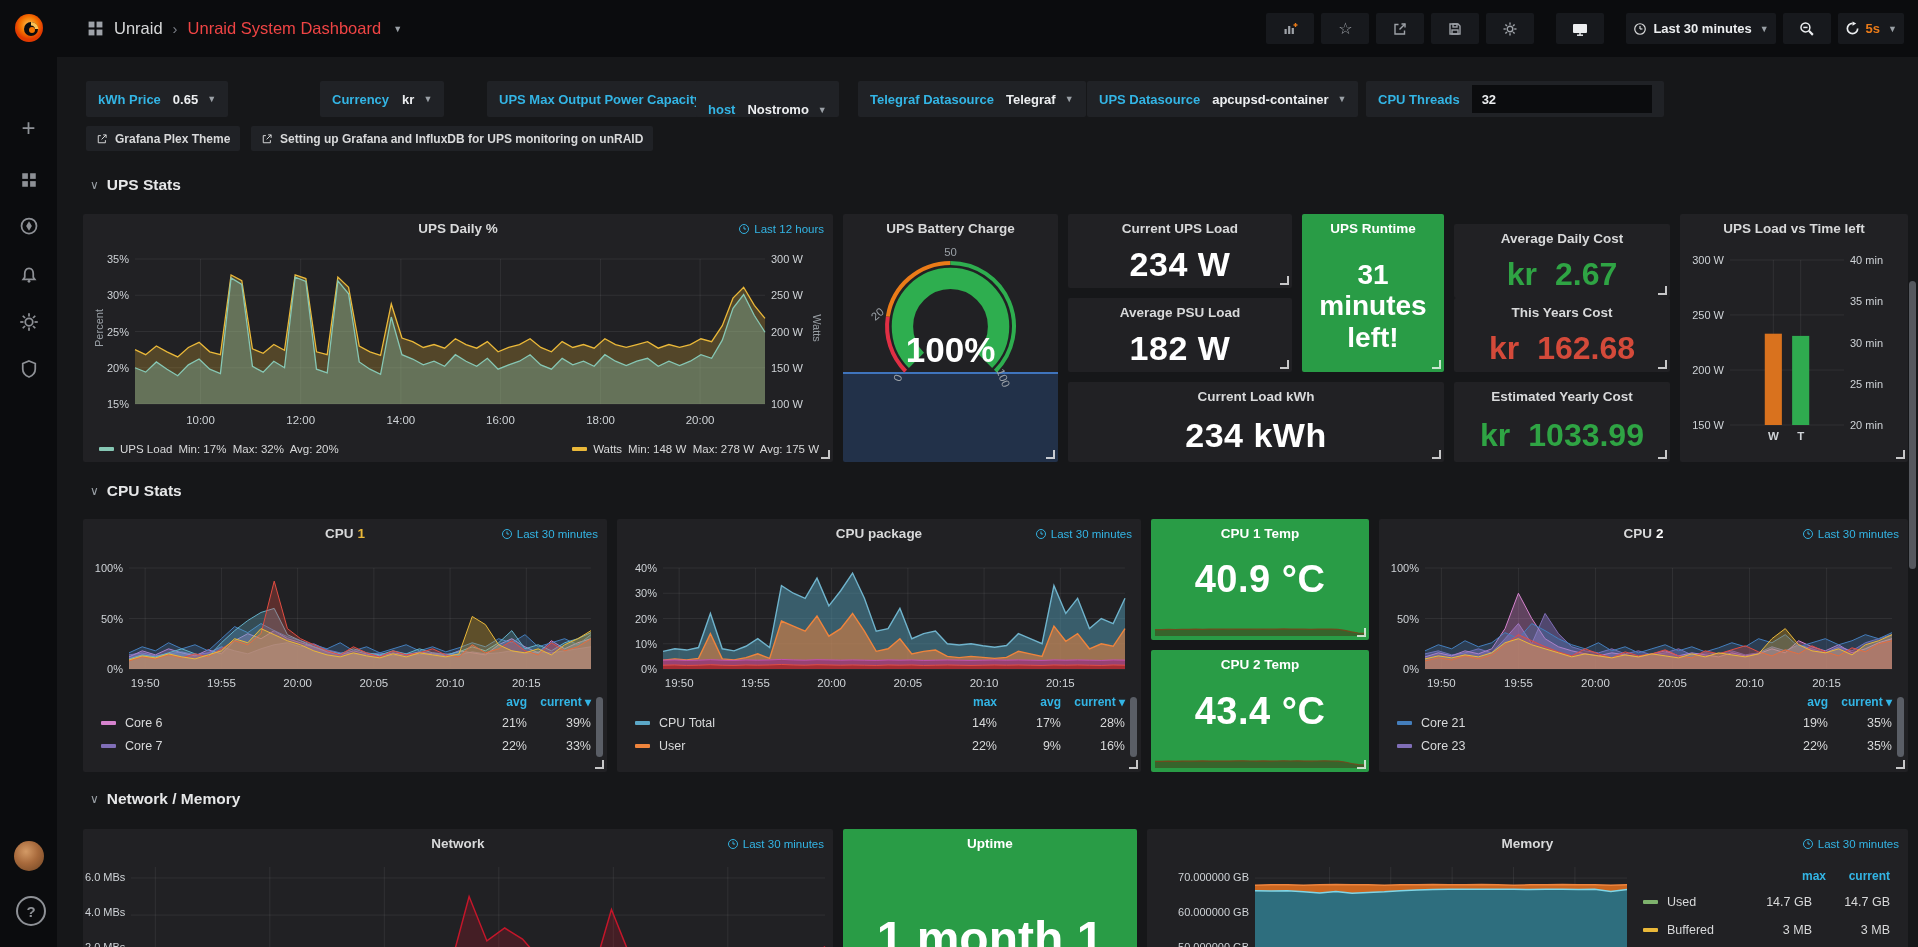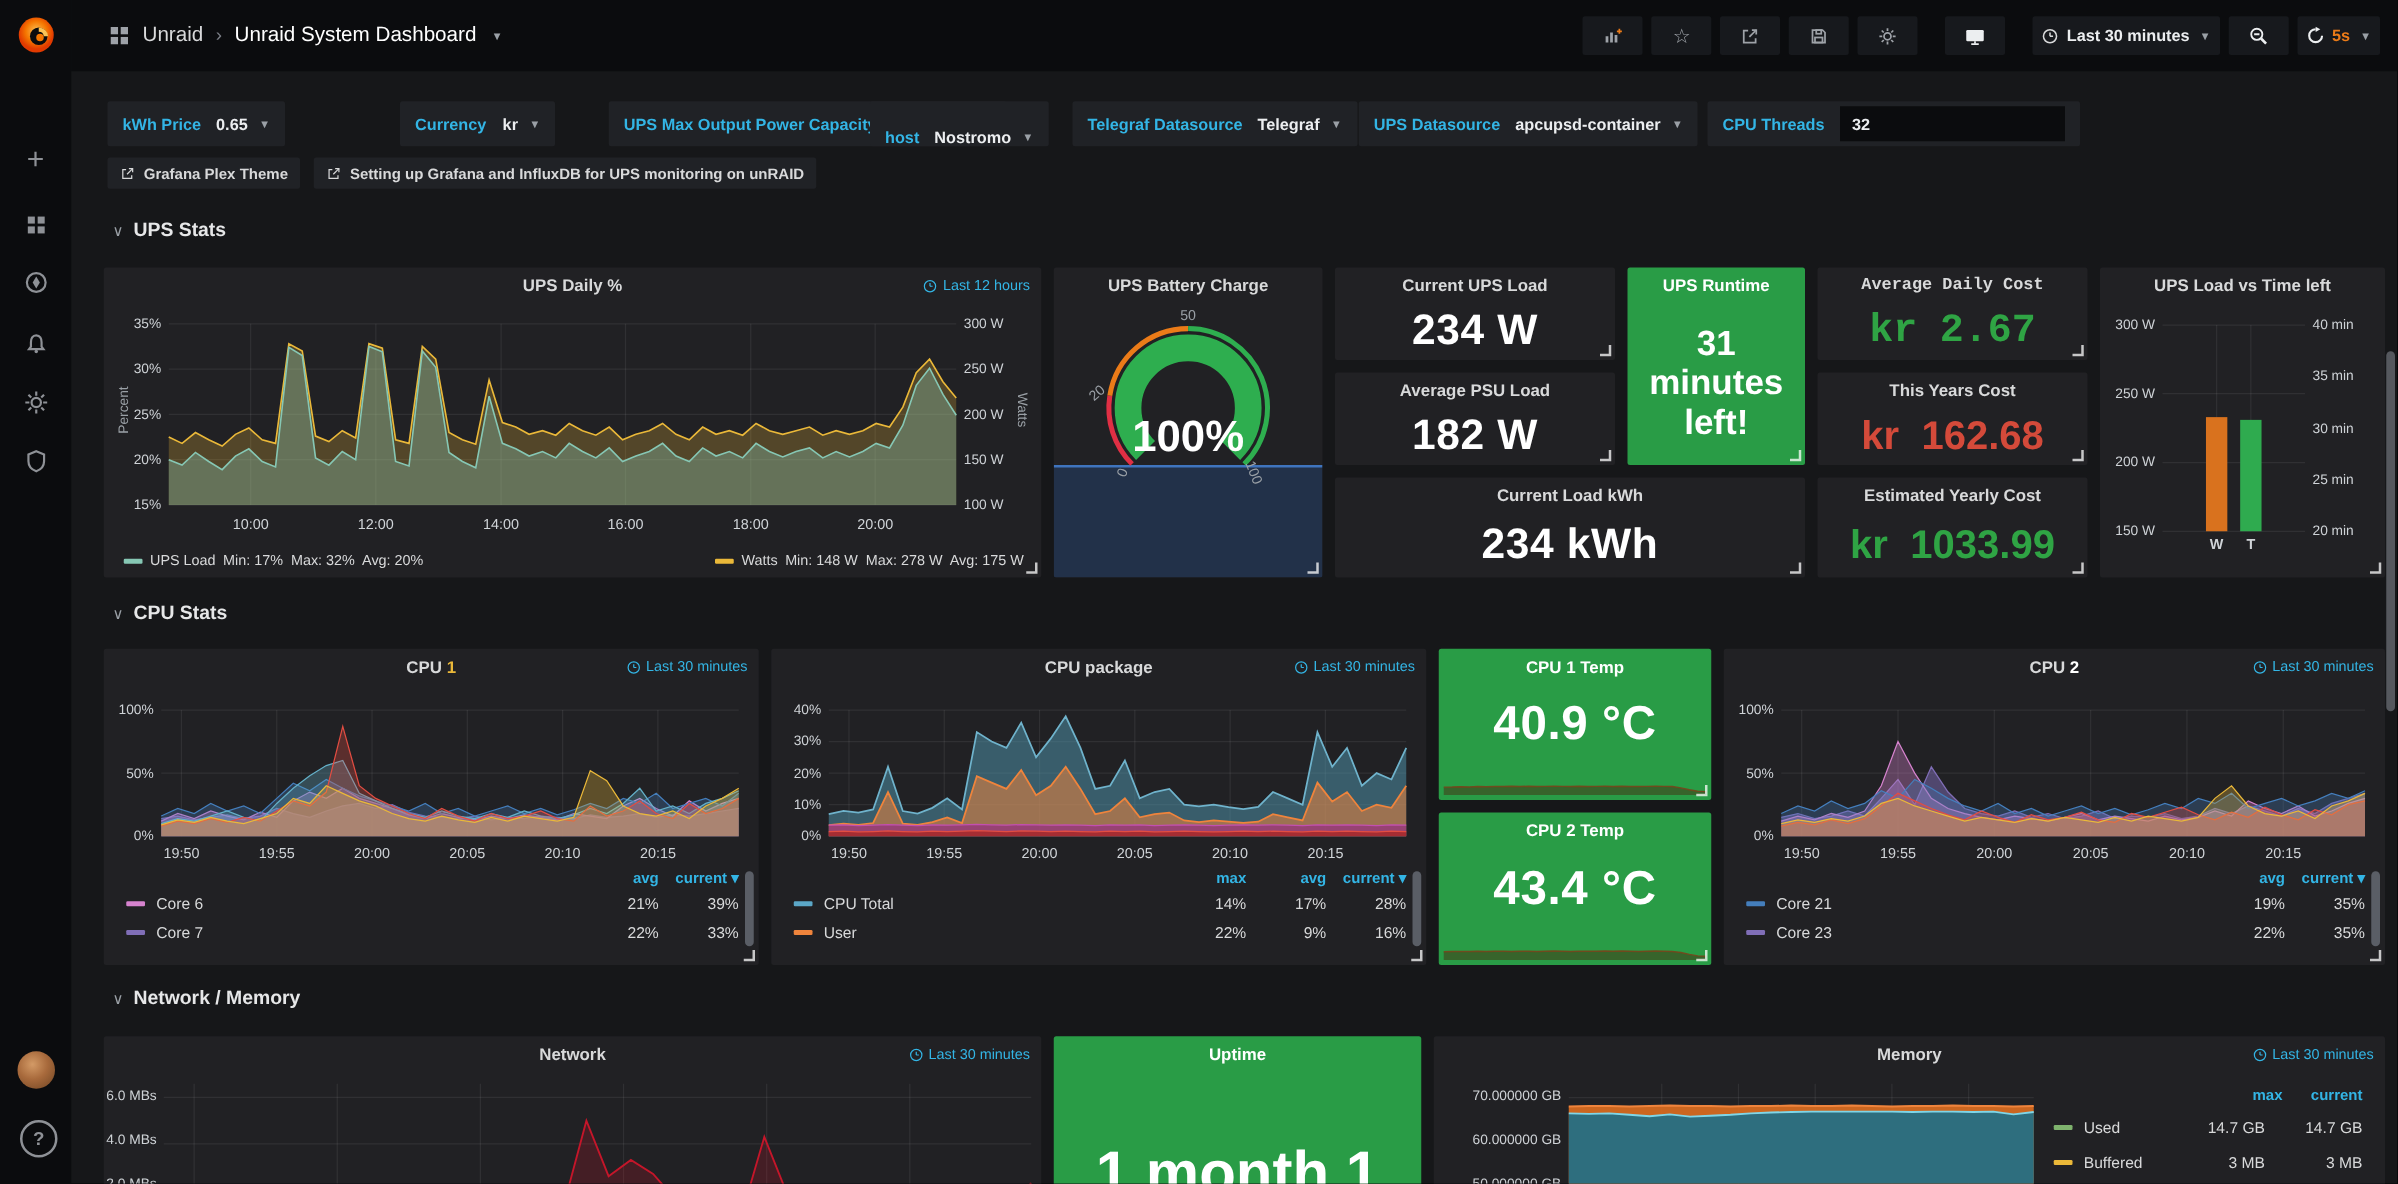--- a/index.html
+++ b/index.html
@@ -8,21 +8,21 @@
   
   .sidebar{position:absolute;left:0;top:0;width:57px;height:947px;background:#0b0c0e;z-index:20;}
   .topbar{position:absolute;left:57px;top:0;right:0;height:57px;background:#0b0c0e;z-index:19;
           display:flex;align-items:center;}
   .sideicon{position:absolute;left:0;width:57px;height:40px;display:flex;align-items:center;justify-content:center;color:#8e9196;cursor:pointer;}
   .sideicon svg{stroke:#8e9196;fill:none;stroke-width:1.4px;}
   .logo{position:absolute;left:11px;top:9px;width:36px;height:38px;}
   .crumb{display:flex;align-items:center;gap:10px;margin-left:30px;font-size:16.5px;}
   .crumb .root{color:#d8d9da;cursor:pointer}
   .crumb .sep{color:#7b7f87;font-size:15px}
-  .crumb .cur{color:#ffffff;cursor:pointer}
+  .crumb .cur{color:#ef4444;cursor:pointer}
   .caret{color:#9aa0a6;font-size:9px;margin-left:2px}
   .tb-actions{margin-left:auto;display:flex;align-items:center;gap:7px;margin-right:14px;}
   .tbtn{height:31px;min-width:34px;background:#17191d;border-radius:2px;display:flex;align-items:center;
         justify-content:center;gap:6px;color:#9ea2a8;cursor:pointer;padding:0 7px;font-size:13px;}
   .tbtn svg{stroke:#9ea2a8;fill:none;stroke-width:1.4px}
   .orange{color:#eb7b18}
   
   .varbox{position:absolute;height:36px;background:#202226;border-radius:2px;display:flex;align-items:center;
           padding:0 12px;gap:12px;font-size:13px;cursor:pointer;}
   .varlabel{color:#33b5e5;font-weight:700;}
@@ -421,21 +421,21 @@
     <div class="rsz"></div>
   </div>
   <div class="panel" style="left:1068px;top:382px;width:376px;height:80px;">
     <div class="ptitle">Current Load kWh</div>
     <div class="pbody">
         <span class="bigval">234 kWh</span>
       </div>
     <div class="rsz"></div>
   </div>
 
-  <div class="panel" style="left:1454px;top:214px;width:216px;height:74px;font-family:Liberation Mono, monospace;">
+  <div class="panel" style="left:1454px;top:224px;width:216px;height:74px;">
     <div class="ptitle">Average Daily Cost</div>
     <div class="pbody">
         <div class="costval" style="color: rgb(47, 164, 68);">
           <span>kr</span>
           <span>2.67</span>
         </div>
       </div>
     <div class="rsz"></div>
   </div>
   <div class="panel" style="left:1454px;top:298px;width:216px;height:74px;">

